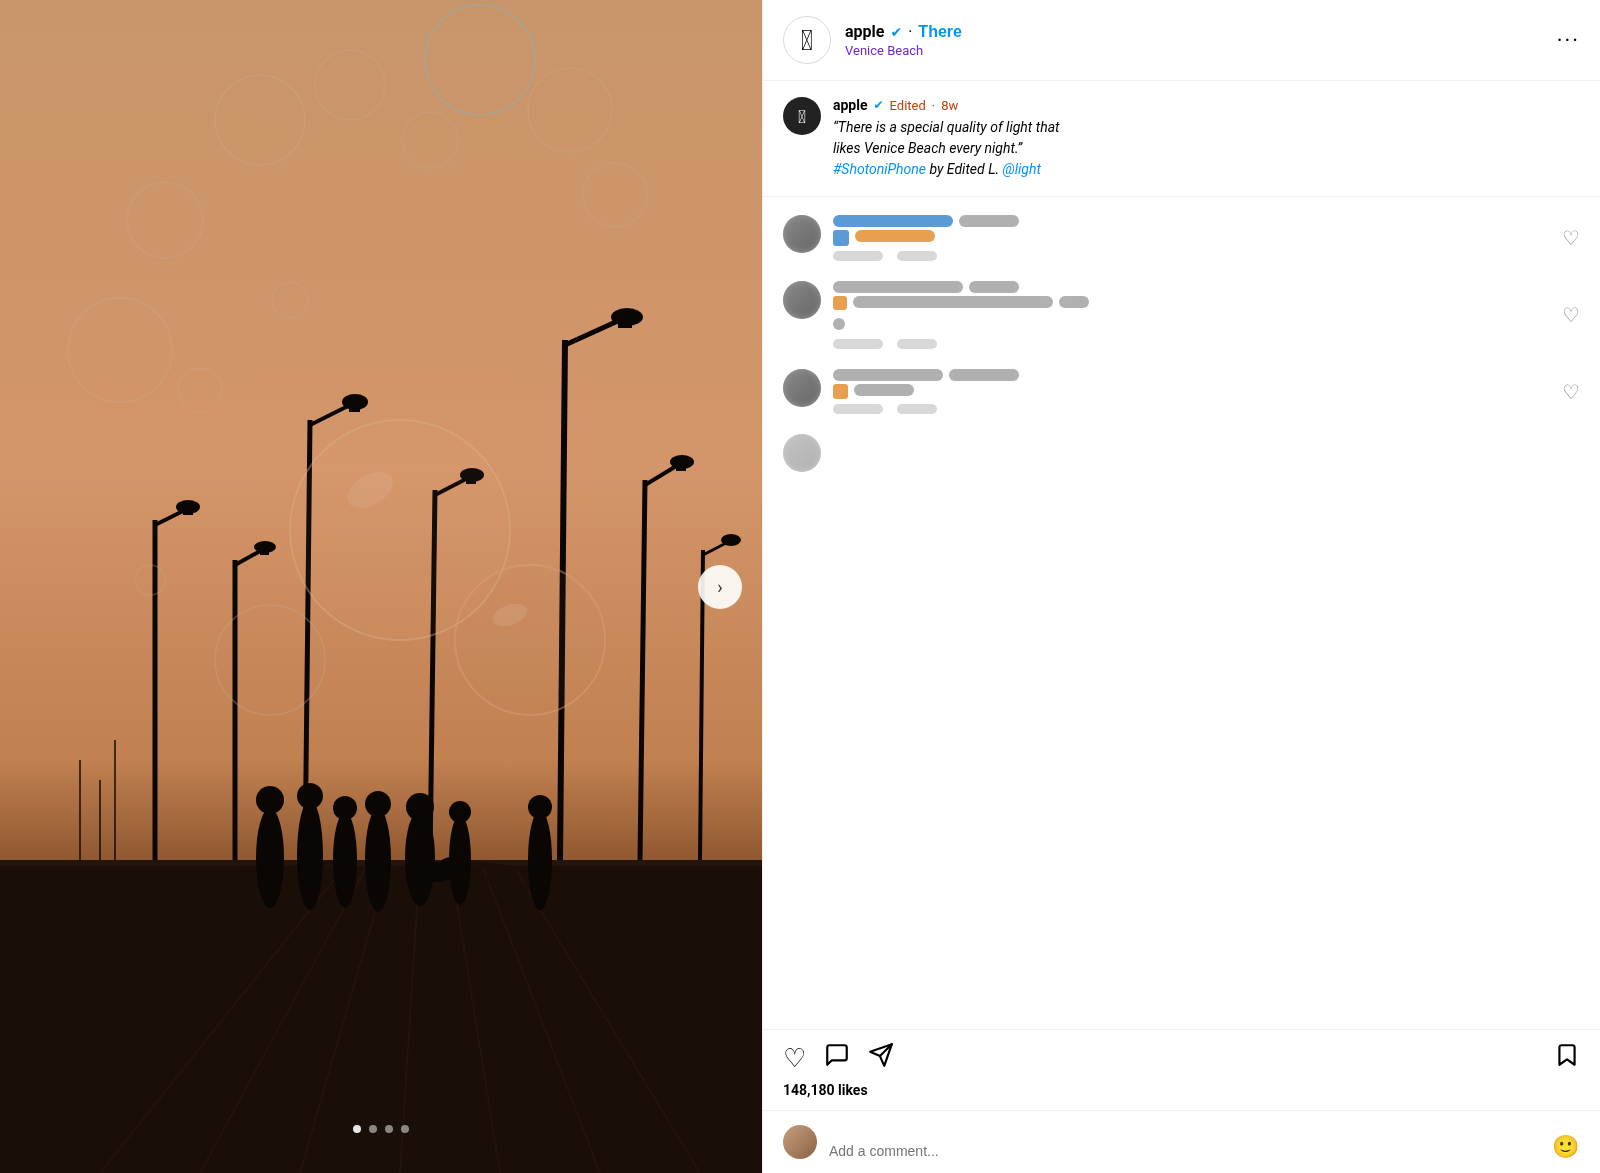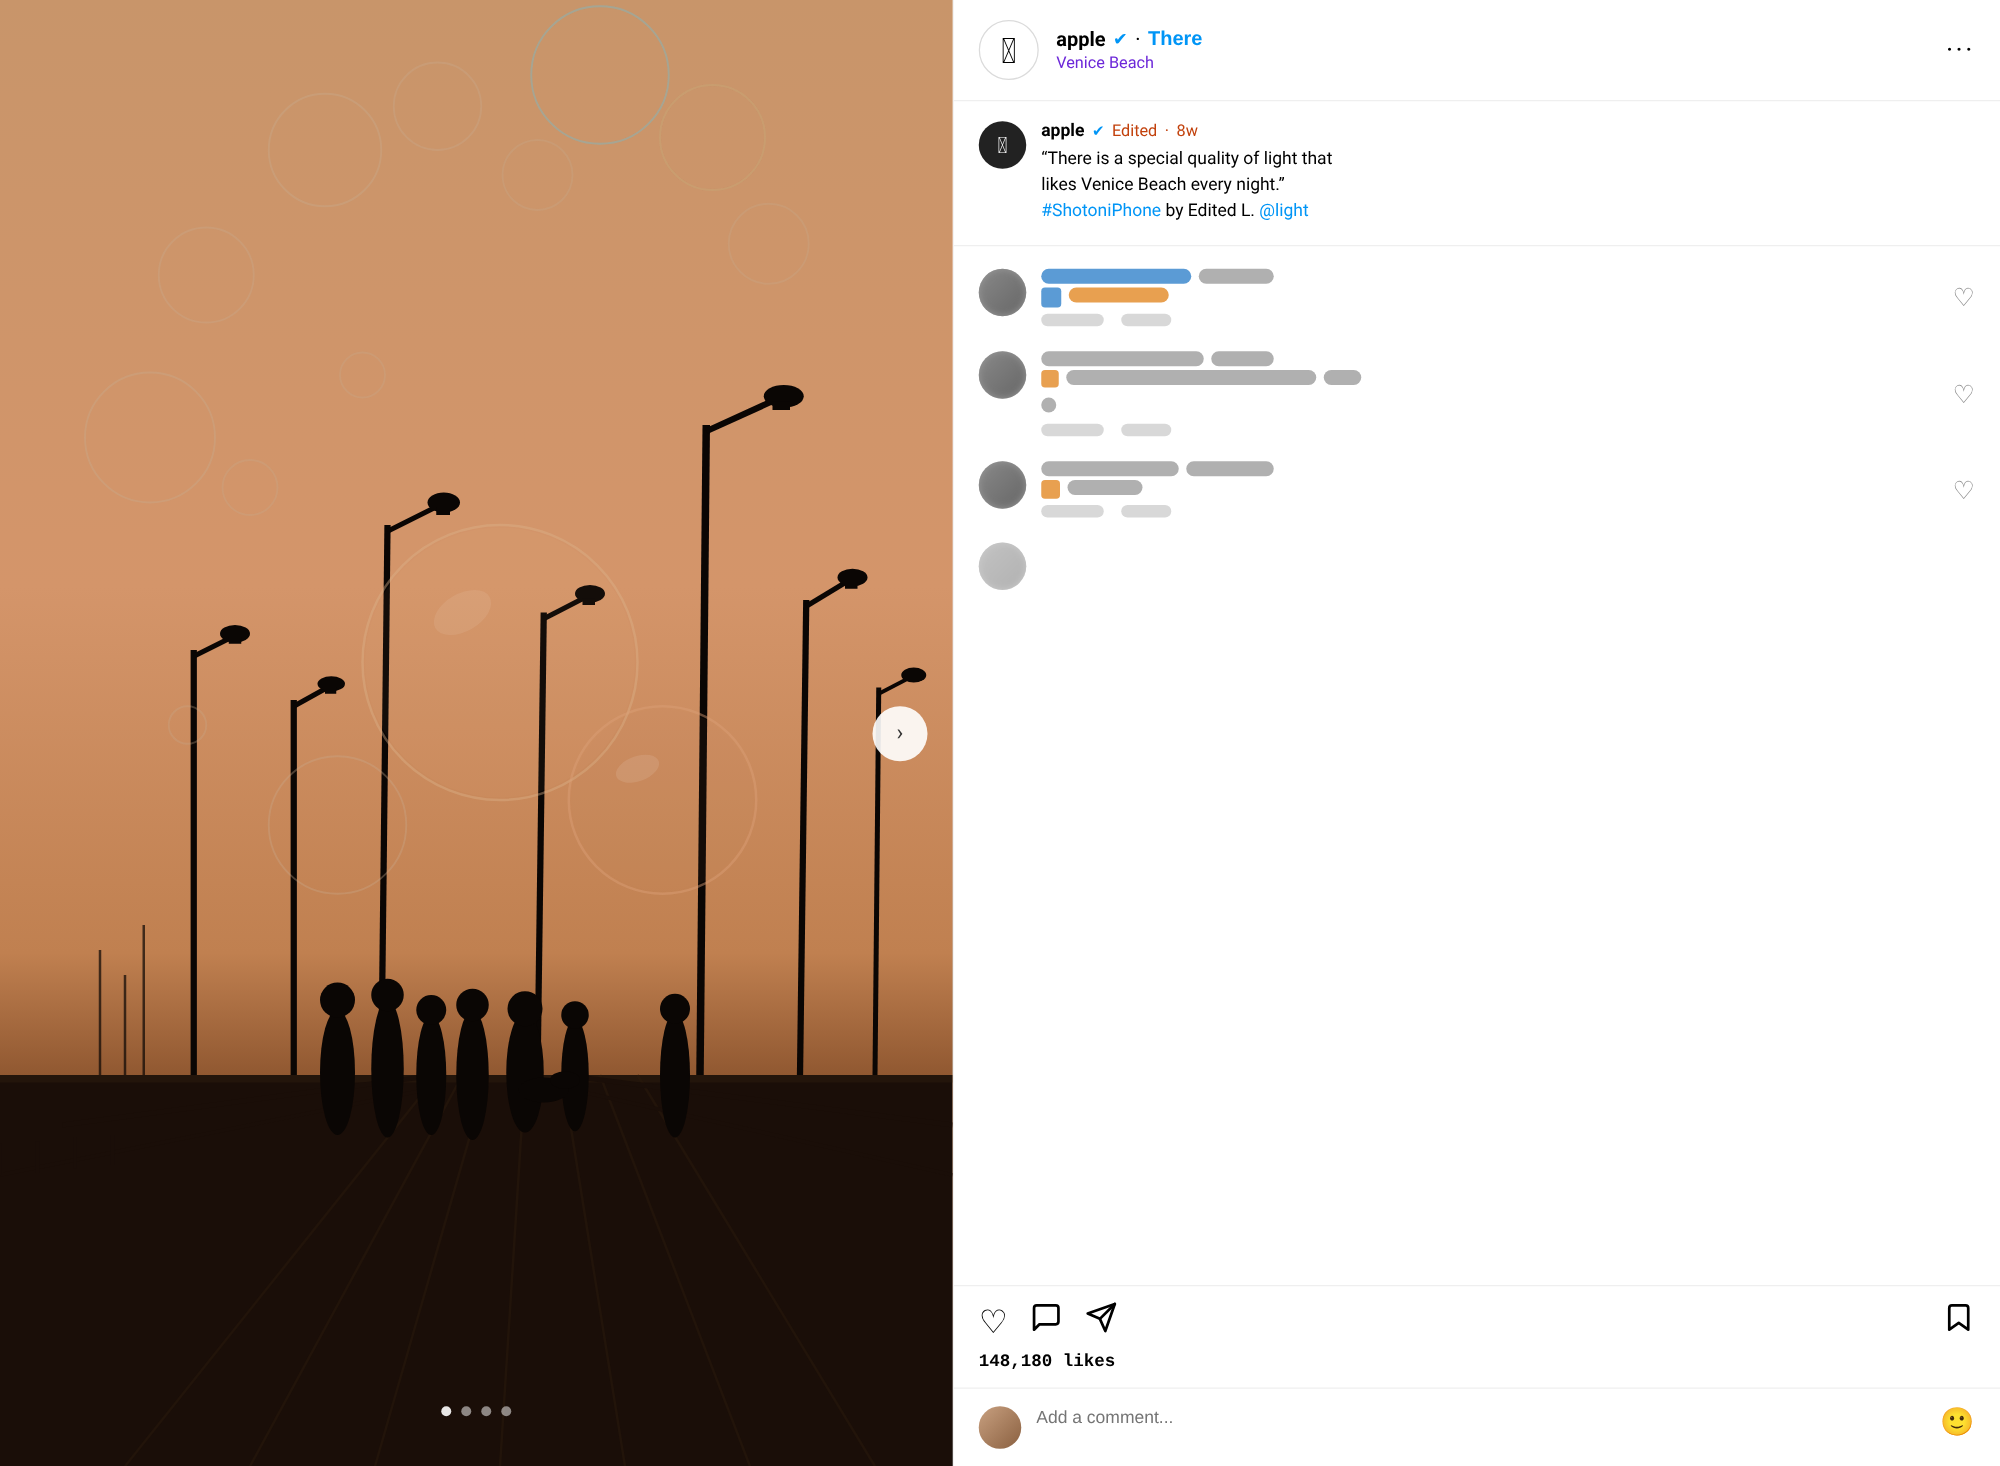--- a/index.html
+++ b/index.html
@@ -195,20 +195,21 @@
 
     .caption-meta {
       color: #c2410c;
       font-size: 13px;
     }
 
     .caption-text {
       font-size: 14px;
       line-height: 1.5;
       color: #000;
+      font-style: italic;
     }
 
     .hashtag {
       color: #0095f6;
     }
 
     .mention {
       color: #0095f6;
     }
 
@@ -325,35 +326,34 @@
       font-size: 26px;
       cursor: pointer;
       color: #000;
     }
 
     .likes-count {
       font-weight: 700;
       font-size: 14px;
       color: #000;
       margin-bottom: 4px;
-      font-family: Liberation Mono, monospace;
     }
 
     .post-date {
       font-size: 12px;
       color: #8e8e8e;
       margin-bottom: 12px;
     }
 
     
     .add-comment-area {
       border-top: 1px solid #efefef;
       padding: 14px 20px;
       display: flex;
-      align-items: flex-start;
+      align-items: flex-end;
       gap: 12px;
     }
 
     .commenter-avatar {
       width: 34px;
       height: 34px;
       border-radius: 50%;
       background: linear-gradient(135deg, #c8a080, #8a6040);
       flex-shrink: 0;
     }

